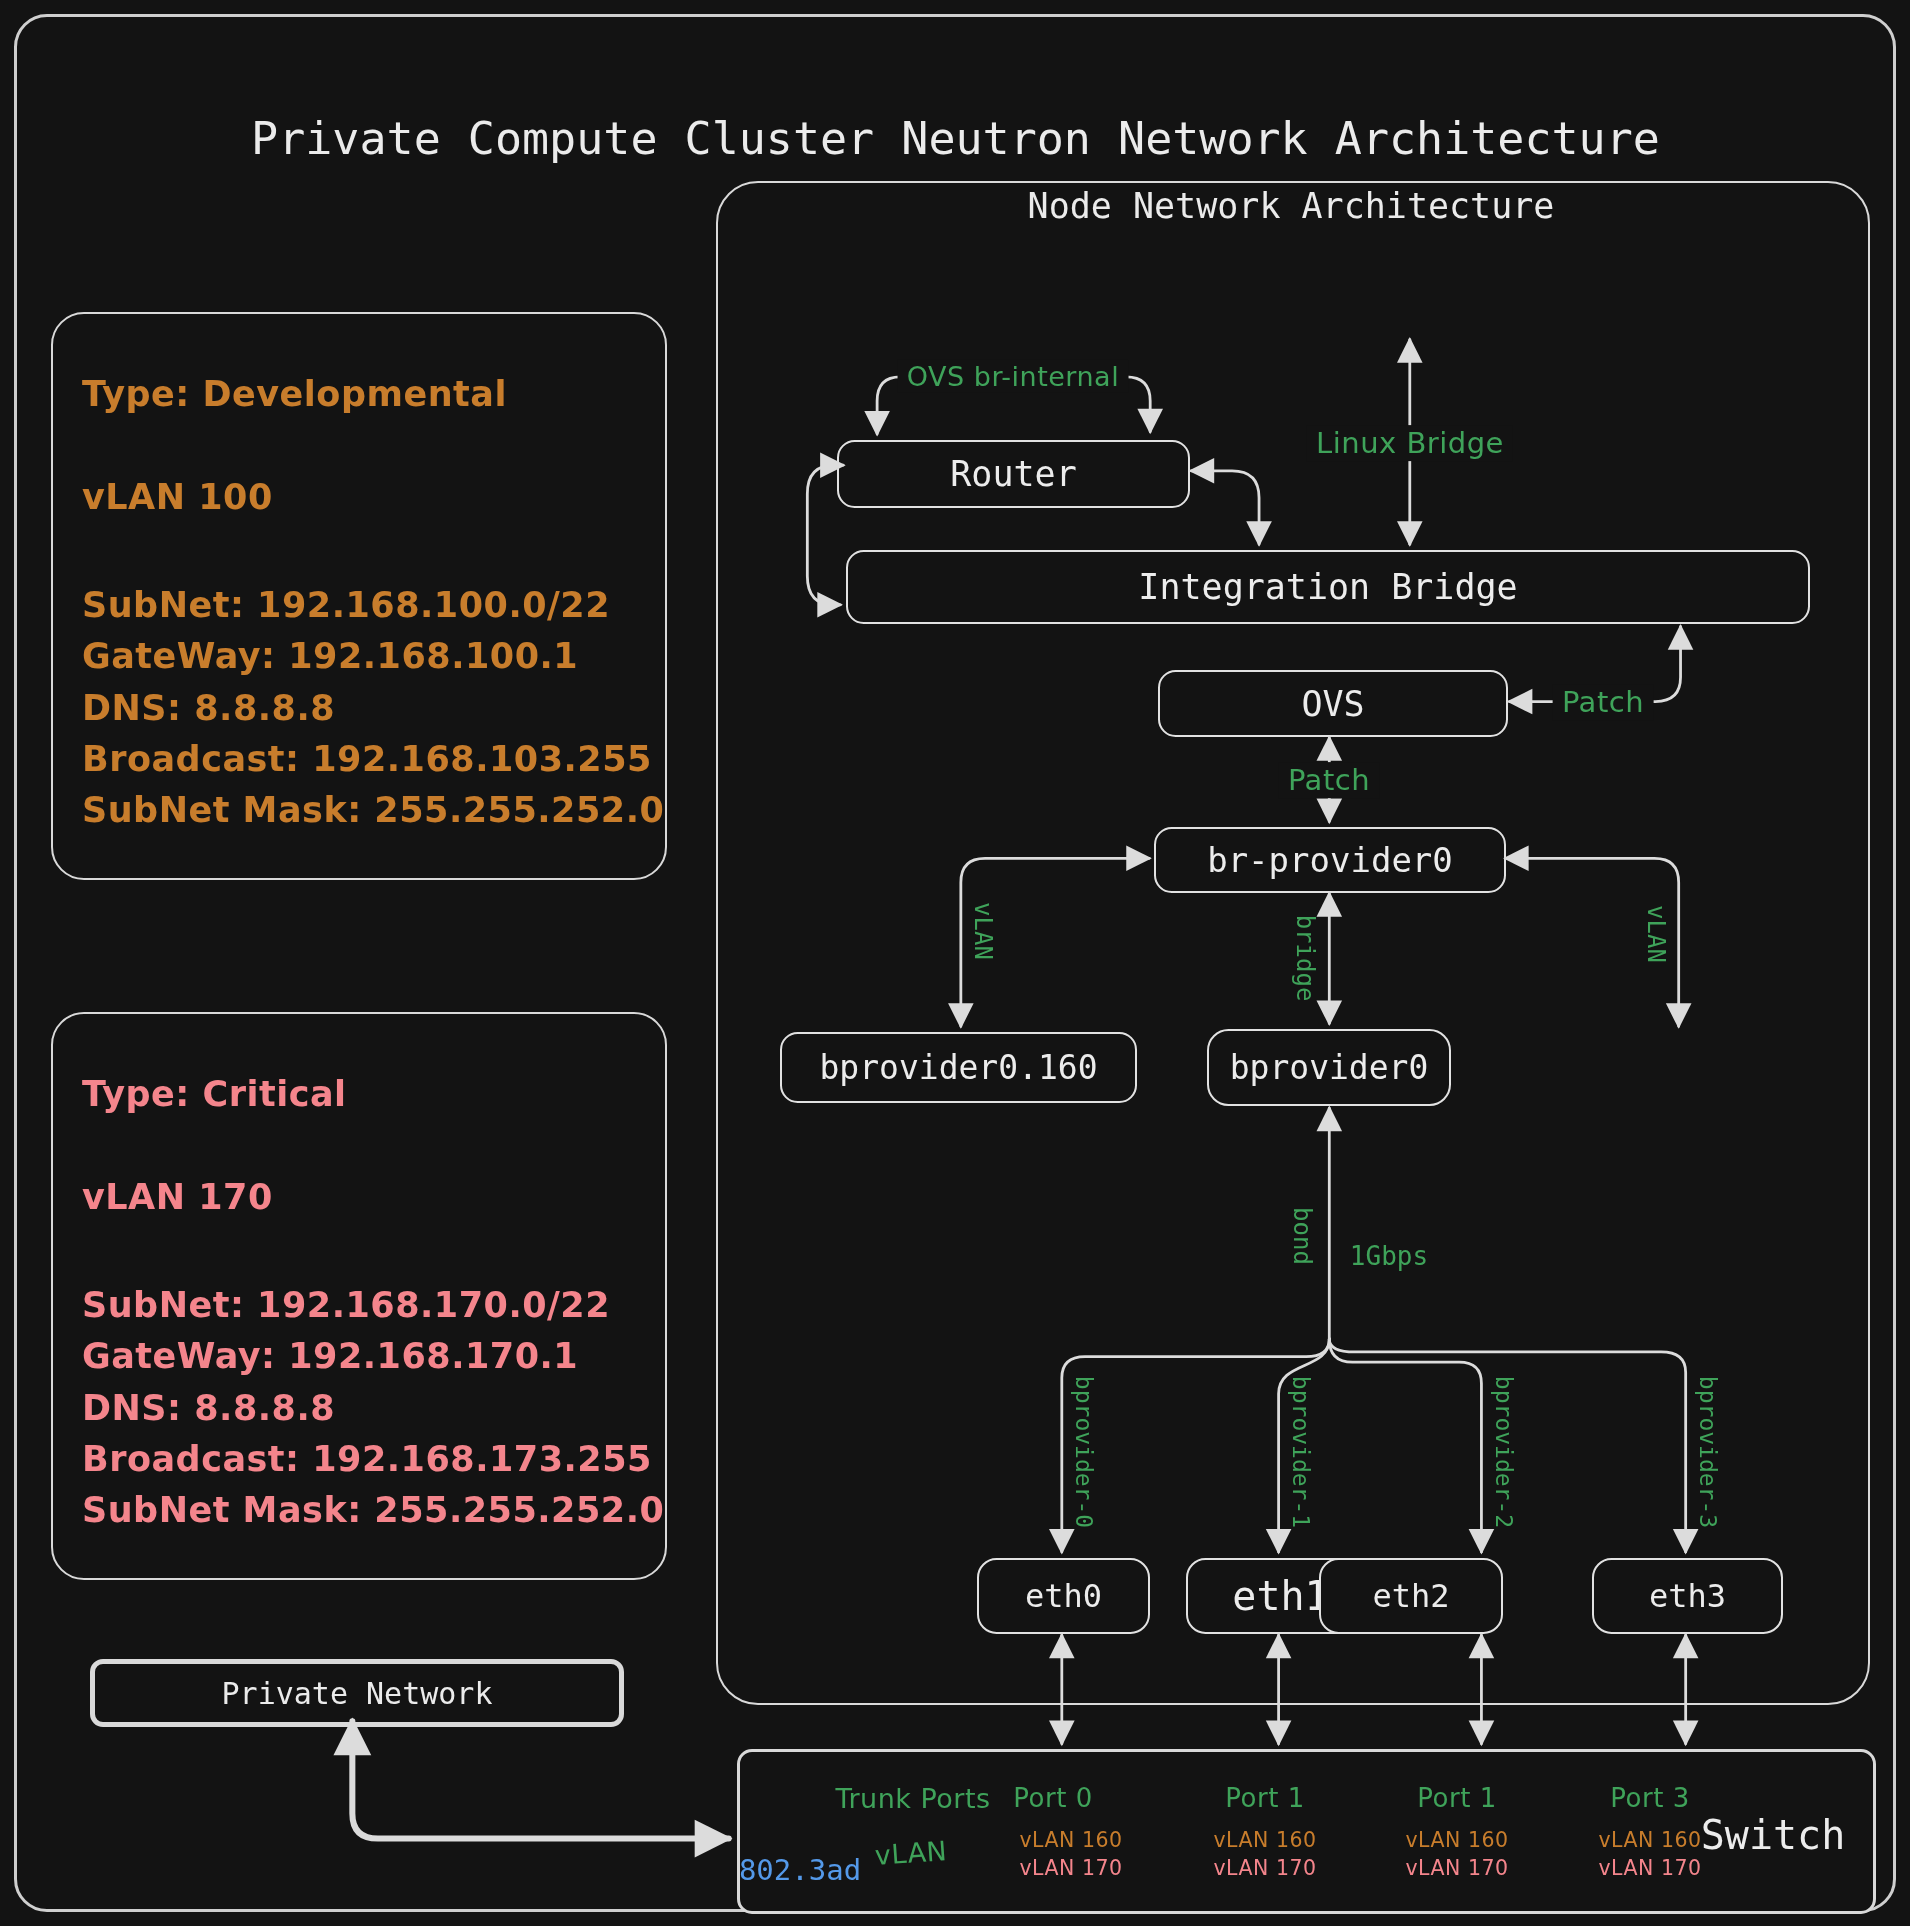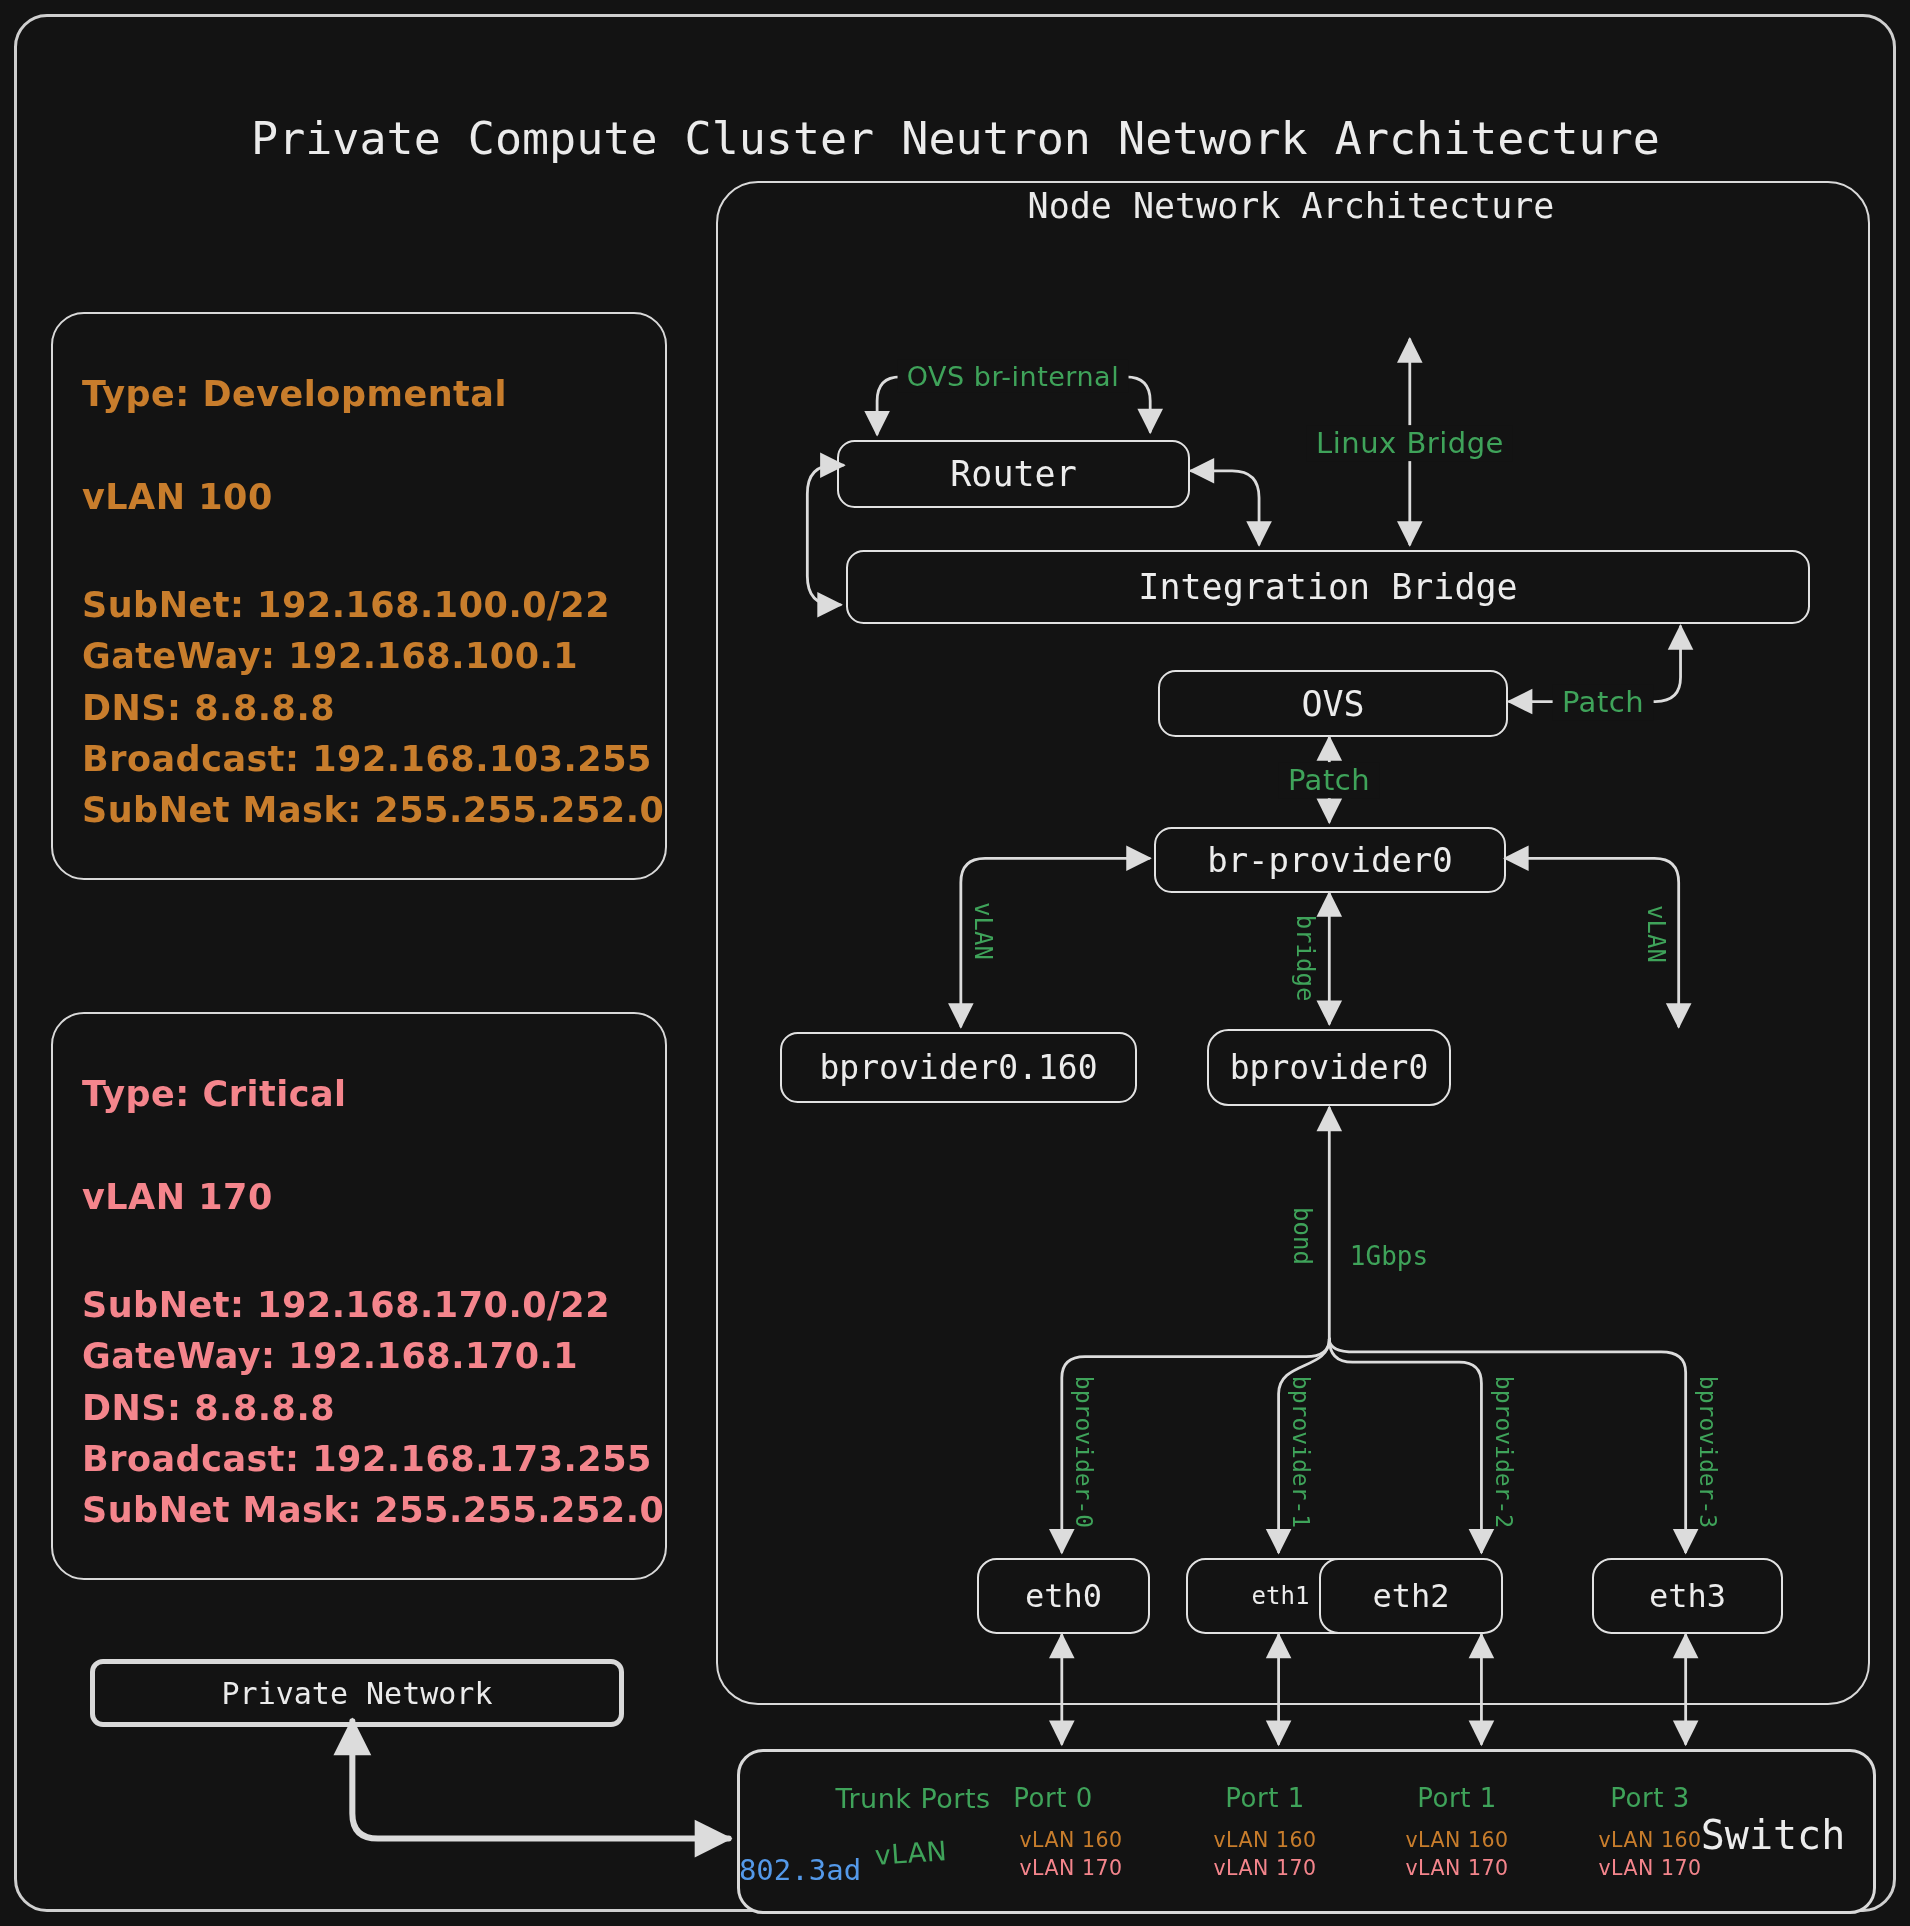--- a/index.html
+++ b/index.html
@@ -30,21 +30,21 @@
 
   .nbox{position:absolute;border:2.8px solid #e2e2e2;border-radius:17.7px;
         display:flex;align-items:center;justify-content:center;
         color:#ececec;white-space:nowrap;background:#131313;}
 
   .pn-box{position:absolute;left:90px;top:1659px;width:524px;height:58px;
           border:5.1px solid #d9d9d9;border-radius:13px;background:#131313;
           display:flex;align-items:center;justify-content:center;font-size:30px;color:#ebebeb;}
 
   .switch-box{position:absolute;left:737px;top:1749px;width:1133px;height:159px;
-              border:3.7px solid #d9d9d9;border-radius:26px;background:#131313;}
+              border:3.7px solid #d9d9d9;border-radius:15px;background:#131313;}
   .sw-item{position:absolute;transform:translate(-50%,-50%);white-space:nowrap;}
 
   .edges{position:absolute;left:0;top:0;z-index:5;pointer-events:none;}
 
   .edge-label{position:absolute;transform:translate(-50%,-50%);white-space:nowrap;
               color:#3fa35a;z-index:6;}
   .edge-label.bg{background:#131313;padding:0.9px 9.3px;}
   .edge-label.vert{transform:translate(-50%,-50%) rotate(90deg);}
   .green{color:#3fa35a;} .orange{color:#c87d2c;} .pink{color:#f4858c;} .blue{color:#5499e9;}
 </style>
@@ -80,21 +80,21 @@
   <div class="node-panel"></div>
   <div class="node-panel-title mono">Node Network Architecture</div>
 
   <div class="nbox" style="left:837px;top:440px;width:349px;height:64px;font-size:35px">Router</div>
   <div class="nbox" style="left:1158px;top:670px;width:346px;height:63px;font-size:35px">OVS</div>
   <div class="nbox" style="left:846px;top:550px;width:960px;height:70px;font-size:35px">Integration Bridge</div>
   <div class="nbox" style="left:1154px;top:827px;width:348px;height:62px;font-size:34px">br-provider0</div>
   <div class="nbox" style="left:780px;top:1032px;width:353px;height:67px;font-size:33px">bprovider0.160</div>
   <div class="nbox" style="left:1207px;top:1029px;width:240px;height:73px;font-size:33px;border-radius:21.4px">bprovider0</div>
   <div class="nbox" style="left:977px;top:1558px;width:169px;height:72px;font-size:32px;border-radius:19.5px">eth0</div>
-  <div class="nbox" style="left:1186px;top:1558px;width:185px;height:72px;font-size:24px;border-radius:19.5px">eth1</div>
+  <div class="nbox" style="left:1186px;top:1558px;width:185px;height:72px;font-size:40px;border-radius:19.5px">eth1</div>
   <div class="nbox" style="left:1319px;top:1558px;width:180px;height:72px;font-size:32px;border-radius:19.5px">eth2</div>
   <div class="nbox" style="left:1592px;top:1558px;width:187px;height:72px;font-size:32px;border-radius:19.5px">eth3</div>
 
   <div class="pn-box mono">
     <span>Private Network</span>
   </div>
 
   <svg class="edges" width="1911" height="1926" viewBox="0 0 4107 4140">
     <defs>
       <marker id="ah" viewBox="0 0 12 12" refX="10" refY="6" markerWidth="11" markerHeight="11" orient="auto-start-reverse">

